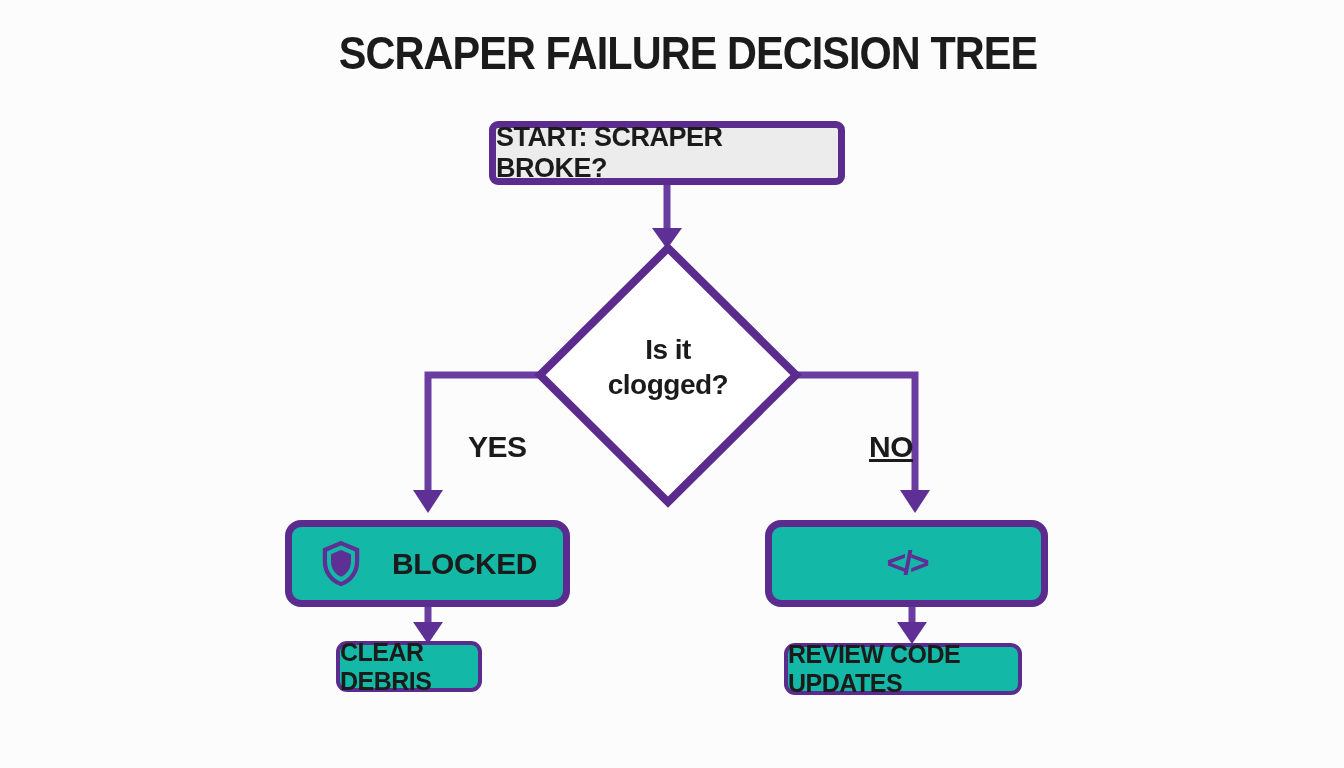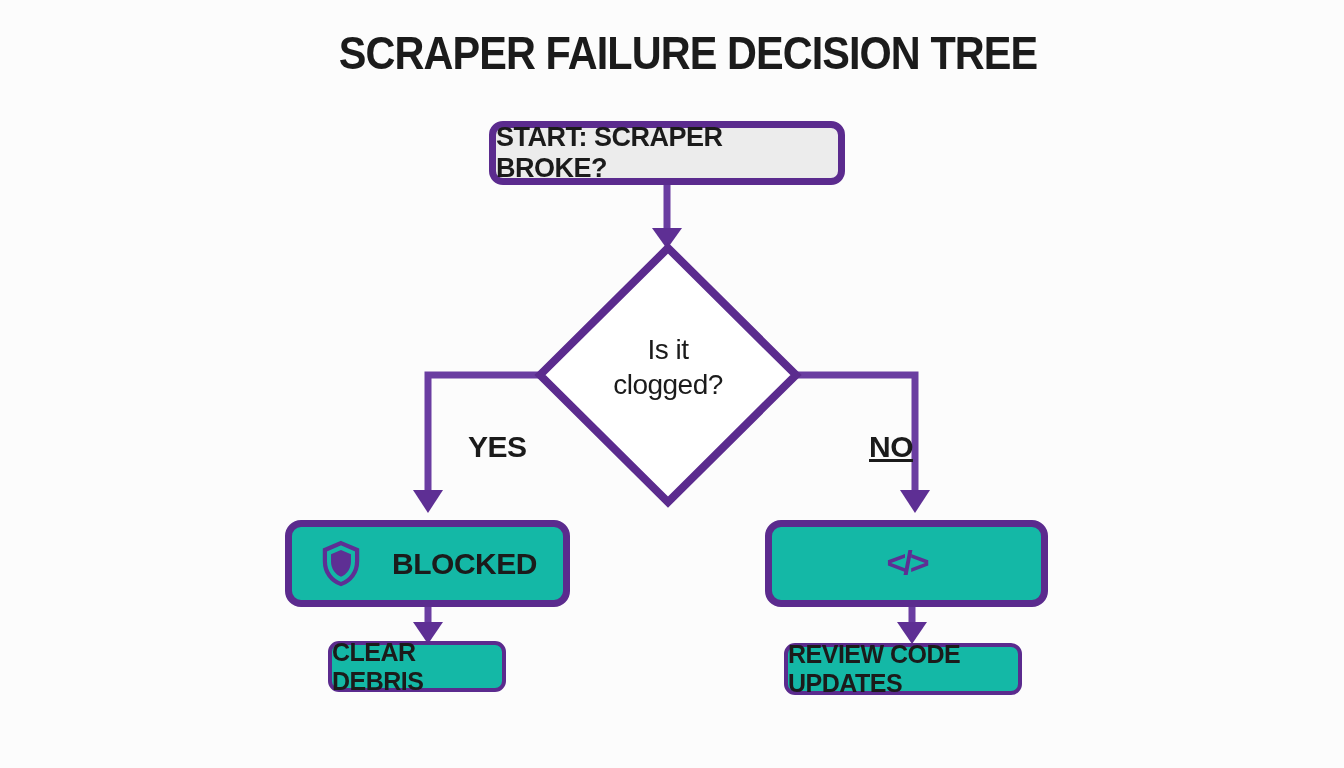--- a/index.html
+++ b/index.html
@@ -39,44 +39,44 @@
     border-radius: 16px;
     display: flex;
     align-items: center;
     justify-content: center;
     font-weight: bold;
     letter-spacing: -0.5px;
   }
   .node-start {
     left: 489px; top: 121px; width: 356px; height: 64px;
     background: #ececec;
-    border-radius: 14px;
+    border-radius: 9px;
     font-size: 27px;
   }
   .node-blocked {
     left: 285px; top: 520px; width: 285px; height: 87px;
     font-size: 30px; gap: 28px;
   }
   .node-changed {
     left: 765px; top: 520px; width: 283px; height: 87px;
     font-size: 30px; gap: 24px;
   }
   .node-small {
     border-width: 4px;
     border-radius: 11px;
     font-size: 25px;
   }
-  .node-clear   { left: 328px; top: 641px; width: 178px; height: 51px; }
+  .node-clear   { left: 336px; top: 641px; width: 146px; height: 51px; }
   .node-review  { left: 784px; top: 643px; width: 238px; height: 52px; }
   .diamond-label {
     position: absolute;
     left: 568px; top: 332px; width: 200px;
     text-align: center;
     font-size: 28px;
-    font-weight: normal;
+    font-weight: bold;
     line-height: 1.25;
     letter-spacing: -0.5px;
     white-space: pre-line;
   }
   .edge-label {
     position: absolute;
     font-size: 30px;
     font-weight: bold;
     letter-spacing: -0.5px;
   }

